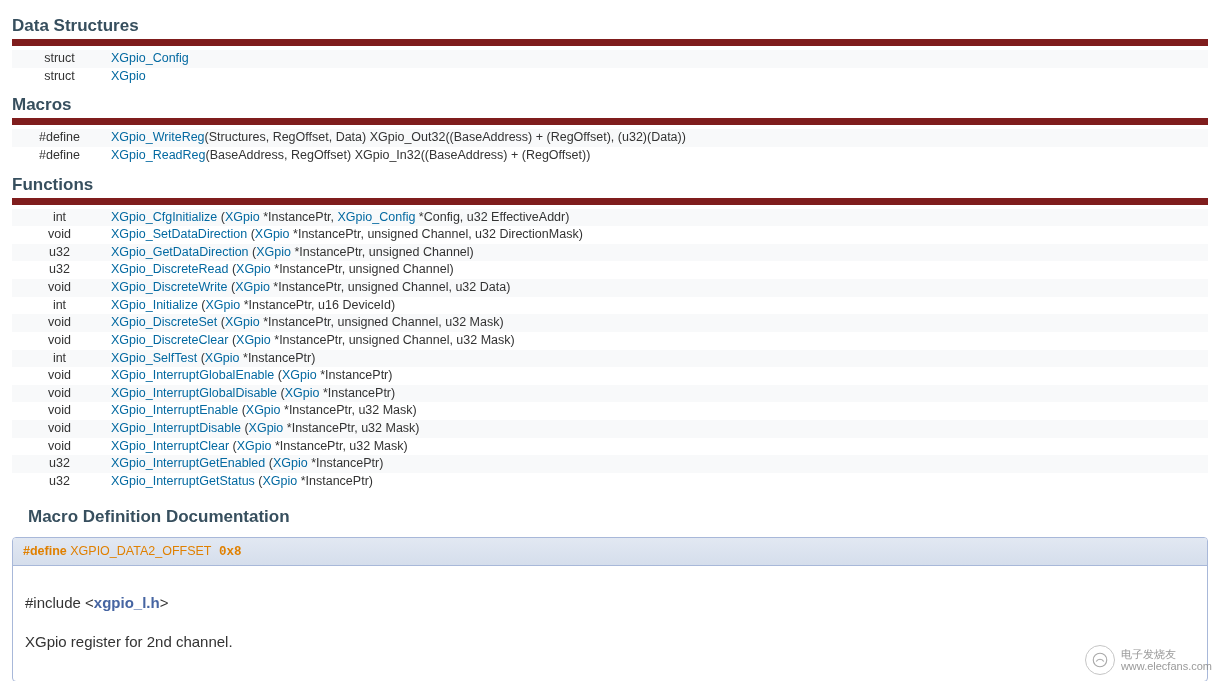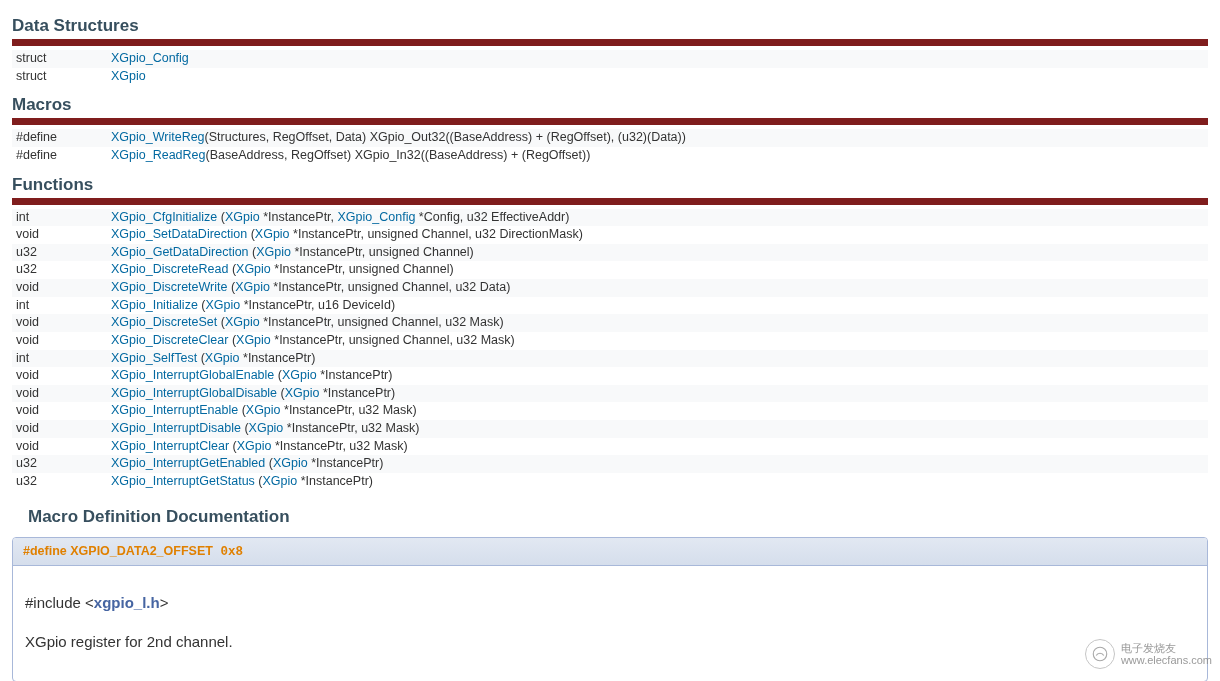--- a/index.html
+++ b/index.html
@@ -28,21 +28,21 @@
   table.memberdecls tr:nth-child(odd) td { background: #F8F9FA; }
   table.memberdecls tr:nth-child(even) td { background: #fff; }
   table.memberdecls td {
     padding: 1px 4px;
     font-size: 12.5px;
     color: #333;
     vertical-align: top;
     line-height: 1.25;
   }
   td.left {
-    text-align: left;
+    text-align: center;
     width: 95px;
     white-space: nowrap;
     color: #333;
   }
   td.right { text-align: left; }
   a.link {
     color: #0369a1;
     font-weight: normal;
     text-decoration: none;
   }
@@ -60,34 +60,34 @@
     background: #fff;
     overflow: hidden;
   }
   .memproto {
     background: linear-gradient(#E2E8F2, #D5DEEC);
     border-bottom: 1px solid #A8B8D9;
     padding: 6px 10px;
     font-size: 12.5px;
   }
   .memproto .define { color: #E08000; font-weight: bold; }
-  .memproto .macroname { color: #E08000; font-weight: bold; }
+  .memproto .macroname { color: #E08000; font-weight: normal; }
   .memproto .macroval { color: #E08000; font-weight: bold; font-family: Liberation Mono, monospace; }
   .memdoc {
     padding: 10px 12px 12px 12px;
     font-size: 15px;
     color: #333;
     line-height: 1.6;
   }
   .memdoc .include-label { color: #333; }
   .memdoc a.link { color: #4665A2; font-weight: bold; }
   .watermark {
     position: fixed;
     right: 8px;
-    bottom: 12px;
+    bottom: 6px;
     font-size: 11px;
     color: #888;
     display: flex;
     align-items: center;
     gap: 6px;
     opacity: 0.85;
   }
   .watermark .logo {
     width: 30px; height: 30px;
     border: 1px solid #bbb;

